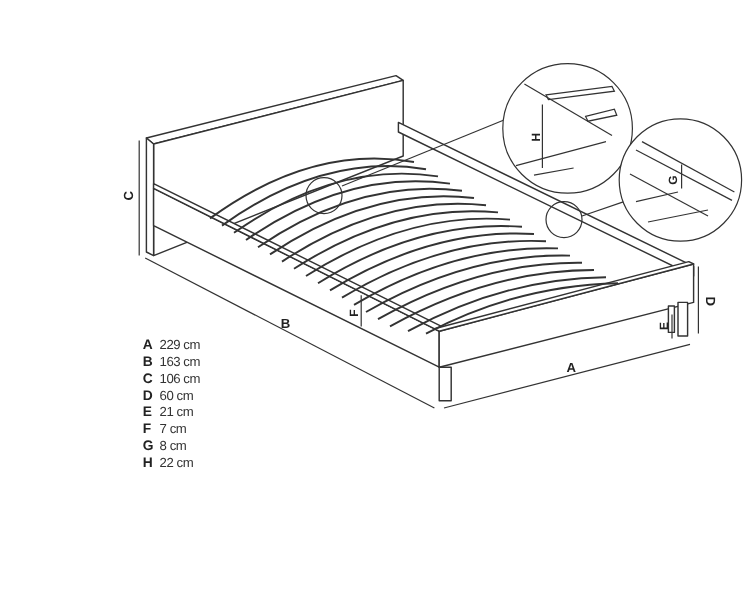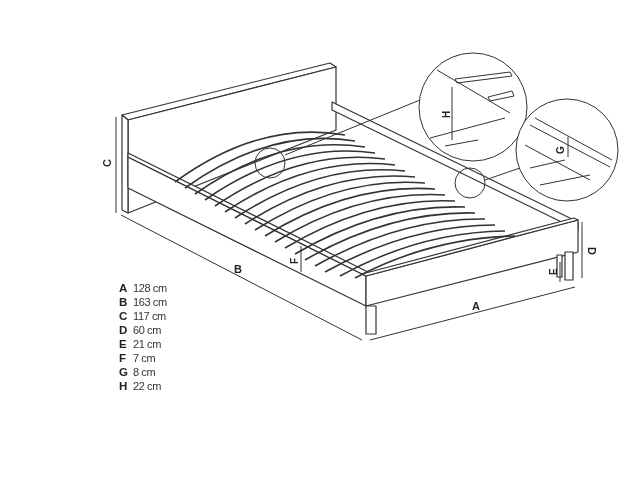--- a/index.html
+++ b/index.html
@@ -104,29 +104,29 @@
   <text x="588" y="253" font-size="11" transform="rotate(90 591 250)">D</text>
   <text x="551" y="275" font-size="10" transform="rotate(-90 554 272)">E</text>
   <text x="292" y="264" font-size="10" transform="rotate(-90 295 261)">F</text>
   <text x="444" y="118" font-size="10" transform="rotate(-90 447 115)">H</text>
   <text x="558" y="154" font-size="10" transform="rotate(-90 561 151)">G</text>
 </svg>
 
 <div class="legend">
   <div class="legend-row">
       <span class="legend-key">A</span>
-      <span class="legend-val">128 cm</span>
+      <span class="legend-val">229 cm</span>
     </div>
   <div class="legend-row">
       <span class="legend-key">B</span>
       <span class="legend-val">163 cm</span>
     </div>
   <div class="legend-row">
       <span class="legend-key">C</span>
-      <span class="legend-val">117 cm</span>
+      <span class="legend-val">106 cm</span>
     </div>
   <div class="legend-row">
       <span class="legend-key">D</span>
       <span class="legend-val">60 cm</span>
     </div>
   <div class="legend-row">
       <span class="legend-key">E</span>
       <span class="legend-val">21 cm</span>
     </div>
   <div class="legend-row">

